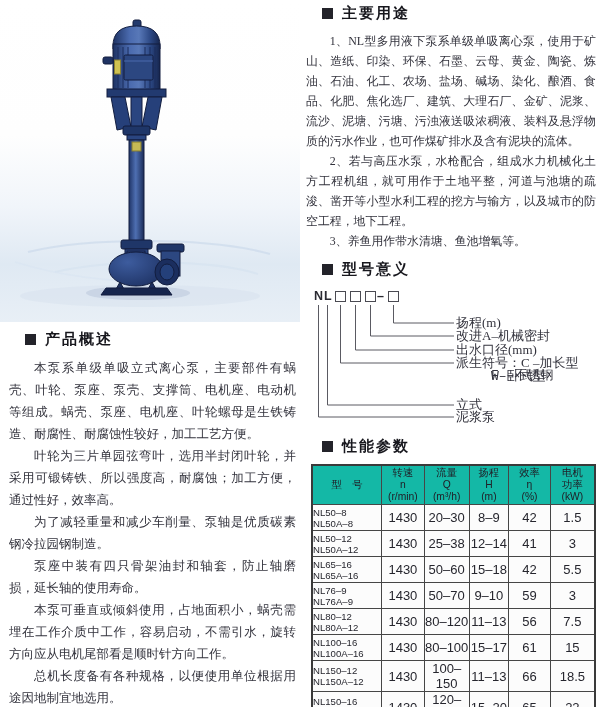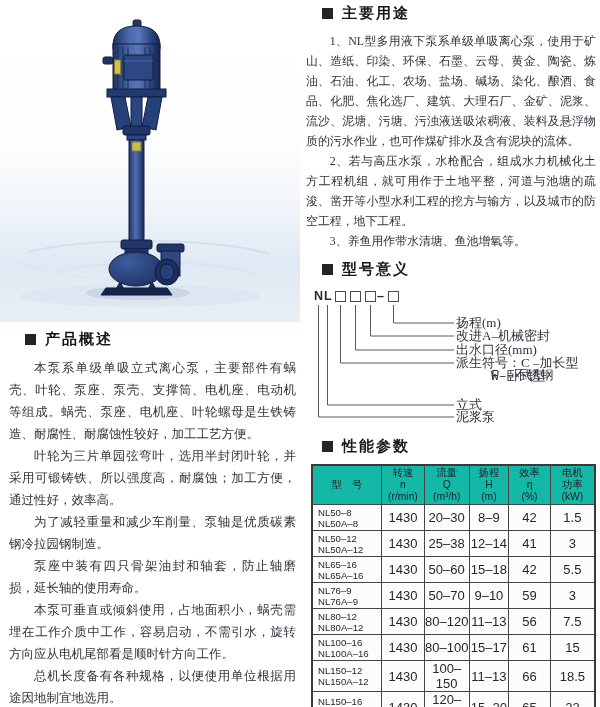--- a/index.html
+++ b/index.html
@@ -55,21 +55,21 @@
   #perf-table th,#perf-table td{border:1px solid #464646;padding:0;}
   #perf-table thead th{
     background:#14b8a6;font-weight:normal;font-size:10.3px;
     line-height:12px;height:38px;text-align:center;color:#202028;
   }
   #perf-table thead th span{display:block;}
   #perf-table td{
     font-size:13px;text-align:center;height:25px;color:#26262e;
   }
   #perf-table td.model{
-    text-align:left;padding-left:5px;font-size:9.6px;line-height:11px;
+    text-align:left;font-size:9.6px;line-height:11px;
   }
   #perf-table td.model span{display:block;}
 </style>
 </head>
 <body>
 
 <div id="photo">
   <svg width="300" height="322" viewBox="0 0 300 322">
     <defs>
       <linearGradient id="gmotor" x1="0" y1="0" x2="1" y2="0">

